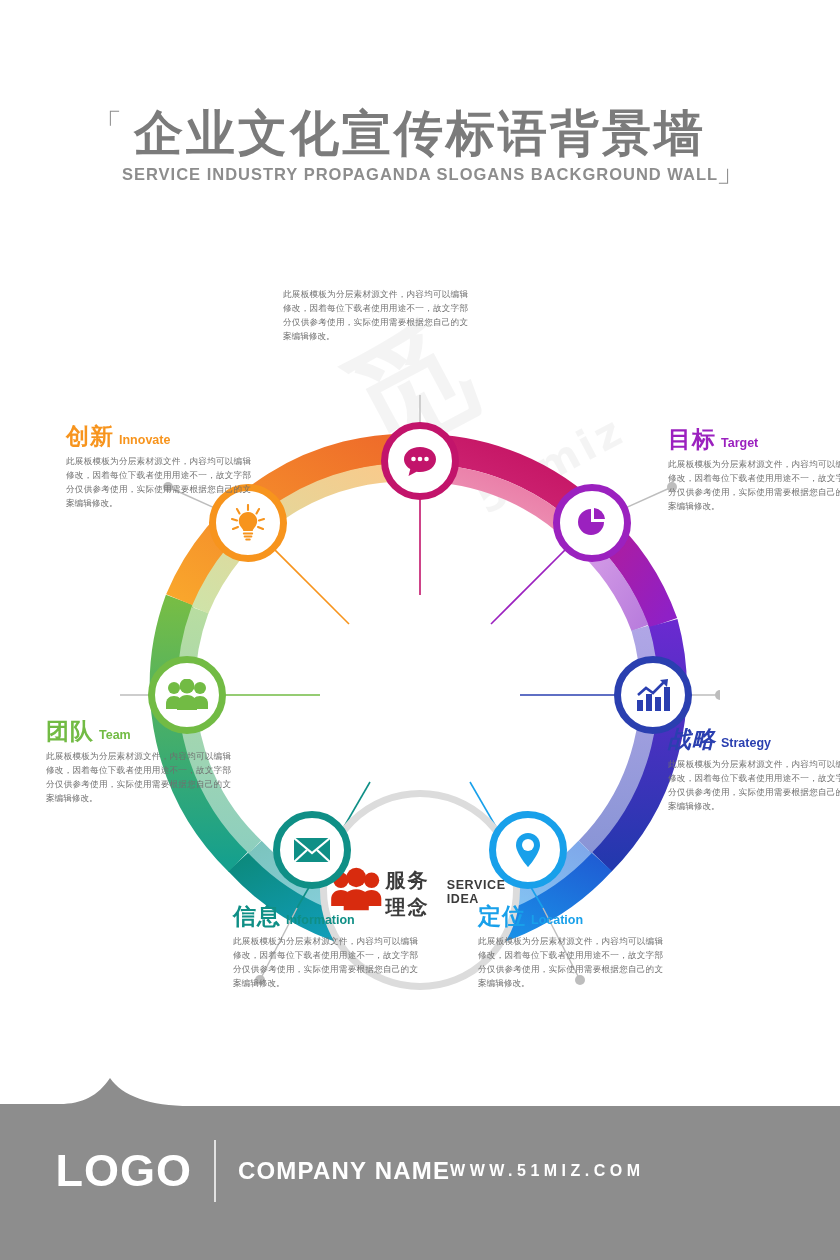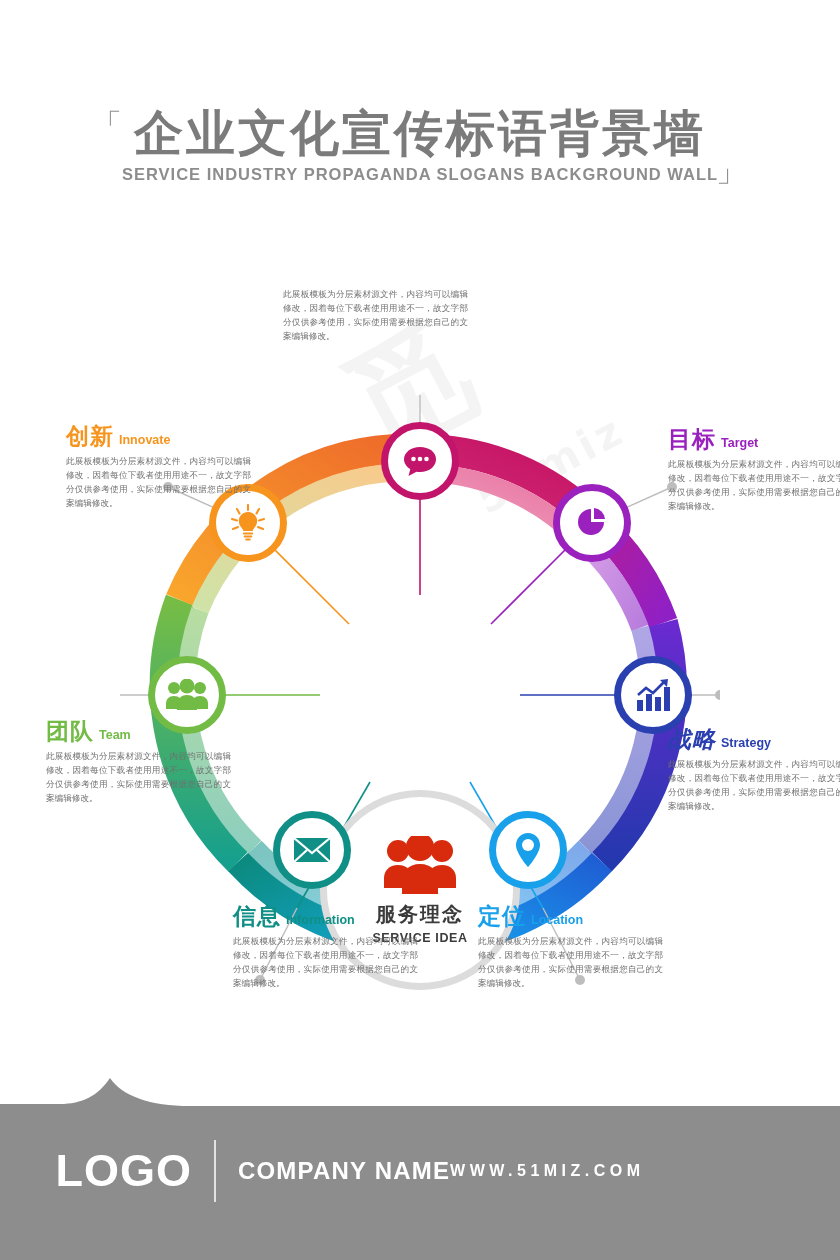--- a/index.html
+++ b/index.html
@@ -82,21 +82,21 @@
   .block.right { text-align:left; }
 
   
   #center {
     position:absolute;
     left:320px; top:540px;
     width:200px; height:200px;
     border-radius:50%;
     background:#ffffff;
     border:7px solid #dcdcdc;
-    display:flex; flex-direction:column;
+    display:flex; 
     align-items:center; justify-content:center;
     z-index:5;
   }
   #center .c-cn {
     font-family:"DejaVu Sans","Liberation Sans",sans-serif;
     font-size:20px; font-weight:bold; color:#3b3b3b;
     letter-spacing:2px; margin-top:7px;
   }
   #center .c-en {
     font-size:12.5px; font-weight:bold; color:#3b3b3b;

